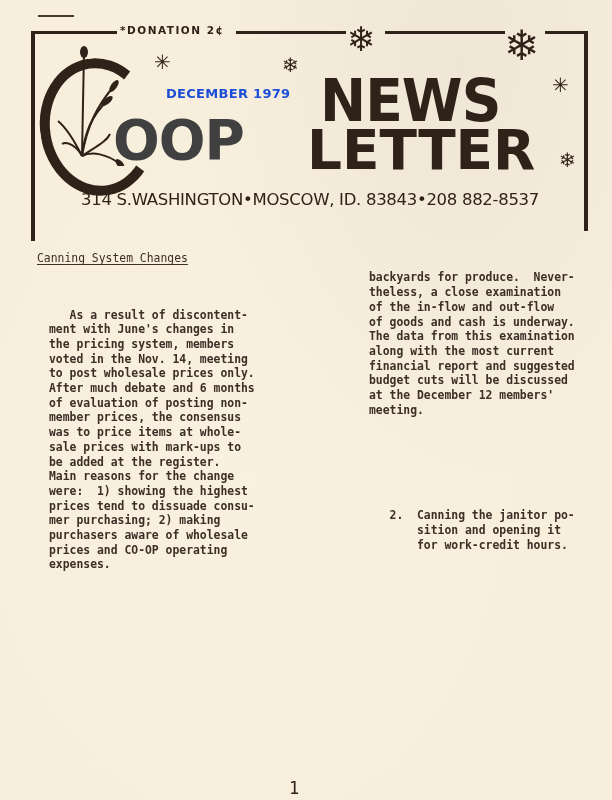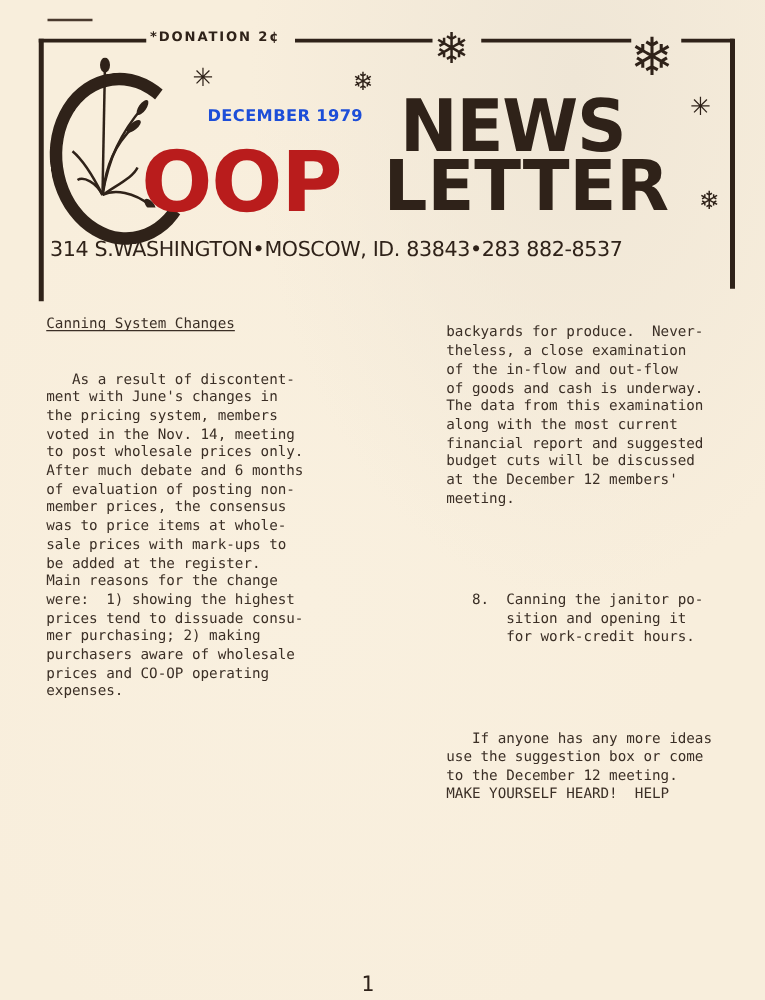--- a/index.html
+++ b/index.html
@@ -28,45 +28,45 @@
     position:absolute; left:166px; top:86px; font-family:"DejaVu Sans", sans-serif;
     font-size:13px; font-weight:bold; color:#1d4ed8; letter-spacing:0.3px;
   }
   .logo-c {
     position:absolute; left:40px; top:58px; width:96px; height:118px;
     border:10px solid #2f2219; border-right-color:transparent; border-radius:50%;
     transform:rotate(-8deg);
   }
   .oop {
     position:absolute; left:113px; top:113px; font-family:"DejaVu Sans", sans-serif;
-    font-size:67px; font-weight:bold; color:#b91c1c; letter-spacing:-1px; line-height:1;
+    font-size:55px; font-weight:bold; color:#404040; letter-spacing:-1px; line-height:1;
   }
   .news {
     position:absolute; left:320px; top:72px; font-family:"DejaVu Sans", sans-serif;
     font-size:58px; font-weight:bold; color:#2f2219; letter-spacing:-1px; line-height:1;
     transform:scaleX(0.95); transform-origin:left;
   }
   .letter {
     position:absolute; left:307px; top:122px; font-family:"DejaVu Sans", sans-serif;
     font-size:56px; font-weight:bold; color:#2f2219; letter-spacing:0px; line-height:1;
     transform:scaleX(0.98); transform-origin:left;
   }
   .address {
     position:absolute; left:40px; top:190px; width:540px;
     font-family:"DejaVu Sans", sans-serif; font-size:16.5px; color:#2f2219;
-    display:flex; justify-content:flex-start; letter-spacing:-0.3px;
+    display:flex; justify-content:center; letter-spacing:-0.3px;
   }
   
   .plant { position:absolute; left:52px; top:46px; }
 
   .col { position:absolute; font-size:11.4px; line-height:14.7px; color:#3b2f26; white-space:pre; }
   .col-left { left:37px; top:222px; width:250px; }
   .col-right { left:357px; top:229px; width:250px; }
   .heading { text-decoration:underline; text-underline-offset:2px; }
-  .p { margin:0; }
+  .p { margin:12px;font-weight:bold; }
   .gap { height:8px; }
   .page-num { position:absolute; left:289px; top:778px; font-size:17px; color:#2e221a; font-family:"DejaVu Sans Mono", monospace; }
 </style>
 </head>
 <body>
 
 <div class="dash"></div>
 
 <div>
   <div class="frame-left"></div>
@@ -107,21 +107,21 @@
   <div class="date">DECEMBER 1979</div>
   <div class="oop">OOP</div>
   <div class="news">NEWS</div>
   <div class="letter">LETTER</div>
 
   <div class="address">
     <span>314 S.WASHINGTON</span>
     <span>•</span>
     <span>MOSCOW, ID. 83843</span>
     <span>•</span>
-    <span>283 882-8537</span>
+    <span>208 882-8537</span>
   </div>
 </div>
 
 <div class="col col-left">
   <div class="heading">Canning System Changes</div>
   <div class="p" id="p-0-0">   As a result of discontent-
 ment with June's changes in
 the pricing system, members
 voted in the Nov. 14, meeting
 to post wholesale prices only.
@@ -154,28 +154,24 @@
 theless, a close examination
 of the in-flow and out-flow
 of goods and cash is underway.
 The data from this examination
 along with the most current
 financial report and suggested
 budget cuts will be discussed
 at the December 12 members'
 meeting.</div>
   <div class="gap"></div>
-  <div class="p" id="p-1-l1">   8.  Canning the janitor po-
+  <div class="p" id="p-1-l1">   2.  Canning the janitor po-
        sition and opening it
        for work-credit hours.</div>
   <div class="gap"></div>
-  <div class="p" id="p-1-close">   If anyone has any more ideas
-use the suggestion box or come
-to the December 12 meeting.
-MAKE YOURSELF HEARD!  HELP</div>
   
   
   
   
   
   
   
   
 </div>
 

